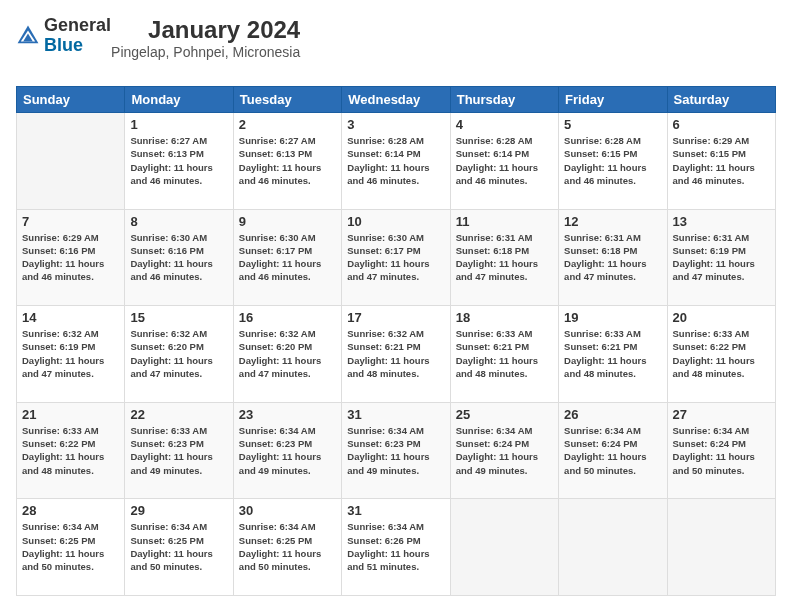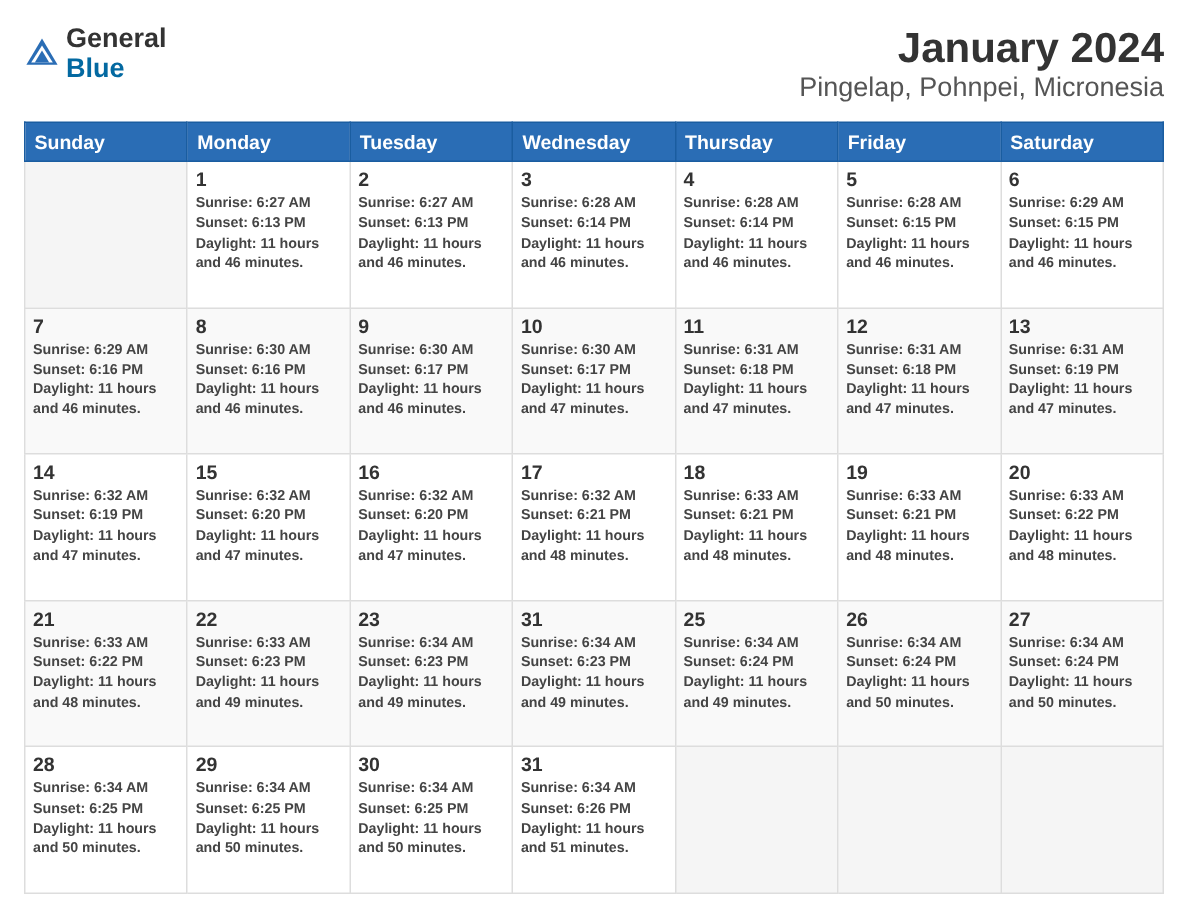--- a/index.html
+++ b/index.html
@@ -12,23 +12,22 @@
     }
     .page {
       width: 792px;
       height: 612px;
       padding: 16px;
       display: flex;
       flex-direction: column;
     }
     .header {
       display: flex;
-      justify-content: space-between;
       align-items: flex-start;
-      margin-bottom: 12px;
+      margin-bottom: 26px;
     }
     .logo {
       display: flex;
       align-items: center;
       gap: 4px;
     }
     .logo-text {
       font-size: 18px;
       font-weight: bold;
       line-height: 1.1;
@@ -36,26 +35,26 @@
     .logo-general { color: #333; }
     .logo-blue { color: #0369a1; }
     .logo-icon {
       width: 24px;
       height: 24px;
     }
     .title-section {
       text-align: right;
     }
     .main-title {
-      font-size: 28px;
+      font-size: 24px;
       font-weight: bold;
       color: #333;
     }
     .subtitle {
-      font-size: 18px;
+      font-size: 14px;
       color: #555;
     }
     .calendar {
       flex: 1;
       border: 1px solid #ccc;
       border-collapse: collapse;
       width: 100%;
       table-layout: fixed;
     }
     .calendar th {

